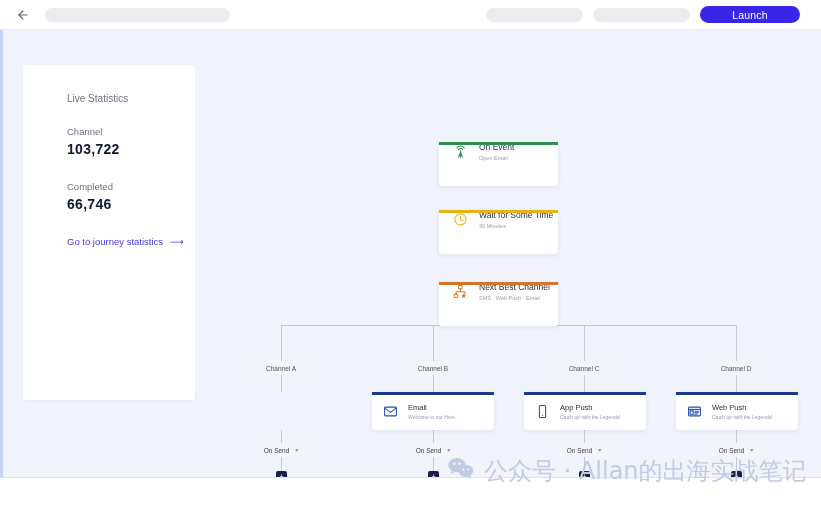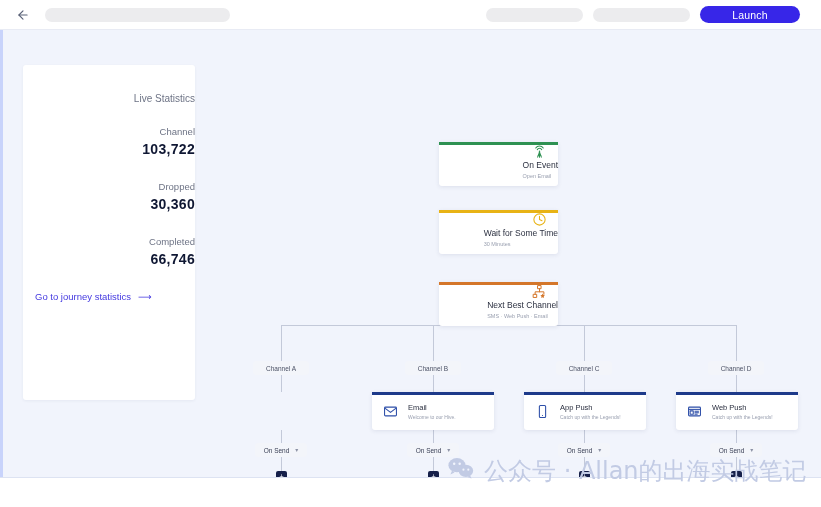--- a/index.html
+++ b/index.html
@@ -51,22 +51,21 @@
     border-left: 3px solid #c8d3fb;
   }
 
   
   .stats-panel {
     position: absolute; left: 20px; top: 35px;
     width: 172px; height: 335px;
     background: #ffffff;
     border-radius: 3px;
     box-shadow: 0 1px 3px rgba(40,50,90,.06);
-    padding: 28px 0 0 12px;
-    text-align: right;
+    padding: 28px 0 0 44px;
   }
   .stats-title {
     font-size: 10px; color: #6d7385; margin-bottom: 22px;
   }
   .stat-label {
     font-size: 9.5px; color: #6d7385; margin-bottom: 4px;
   }
   .stat-value {
     font-size: 14px; color: #0f1733; font-weight: bold;
     letter-spacing: .3px; margin-bottom: 24px;
@@ -76,24 +75,23 @@
     font-size: 9.5px; color: #4439e0; cursor: pointer; margin-top: 4px;
   }
   .link-arrow { display: inline-block; }
 
   
   .node {
     position: absolute;
     background: #ffffff;
     border-radius: 3px;
     box-shadow: 0 1px 4px rgba(40,50,90,.10);
-    display: flex; align-items: flex-end;
+    display: flex; align-items: flex-start;
     padding-left: 12px;
     cursor: pointer;
-    flex-direction: column;
   }
   .node-top { position: absolute; left: 0; top: 0; width: 100%; height: 3px; }
   .node-icon {
     width: 18px; height: 18px; flex: 0 0 18px;
     display: flex; align-items: center; justify-content: center;
     margin-right: 10px;
   }
   .node-text { display: flex; flex-direction: column; gap: 3px; }
   .node-title { font-size: 8.5px; color: #2b3040; }
   .node-sub { font-size: 5.5px; color: #9aa0b0; }
@@ -191,24 +189,20 @@
   </div>
 
   <div class="canvas">
 
     <div class="stats-panel">
       <div class="stats-title">Live Statistics</div>
 
       <div>
         <div class="stat-label">Channel</div>
         <div class="stat-value">103,722</div>
-      </div>
-      <div>
-        <div class="stat-label">Dropped</div>
-        <div class="stat-value">30,360</div>
       </div>
       <div>
         <div class="stat-label">Completed</div>
         <div class="stat-value">66,746</div>
       </div>
 
       <div class="stats-link">
         <span>Go to journey statistics</span>
         <span class="link-arrow">⟶</span>
       </div>

